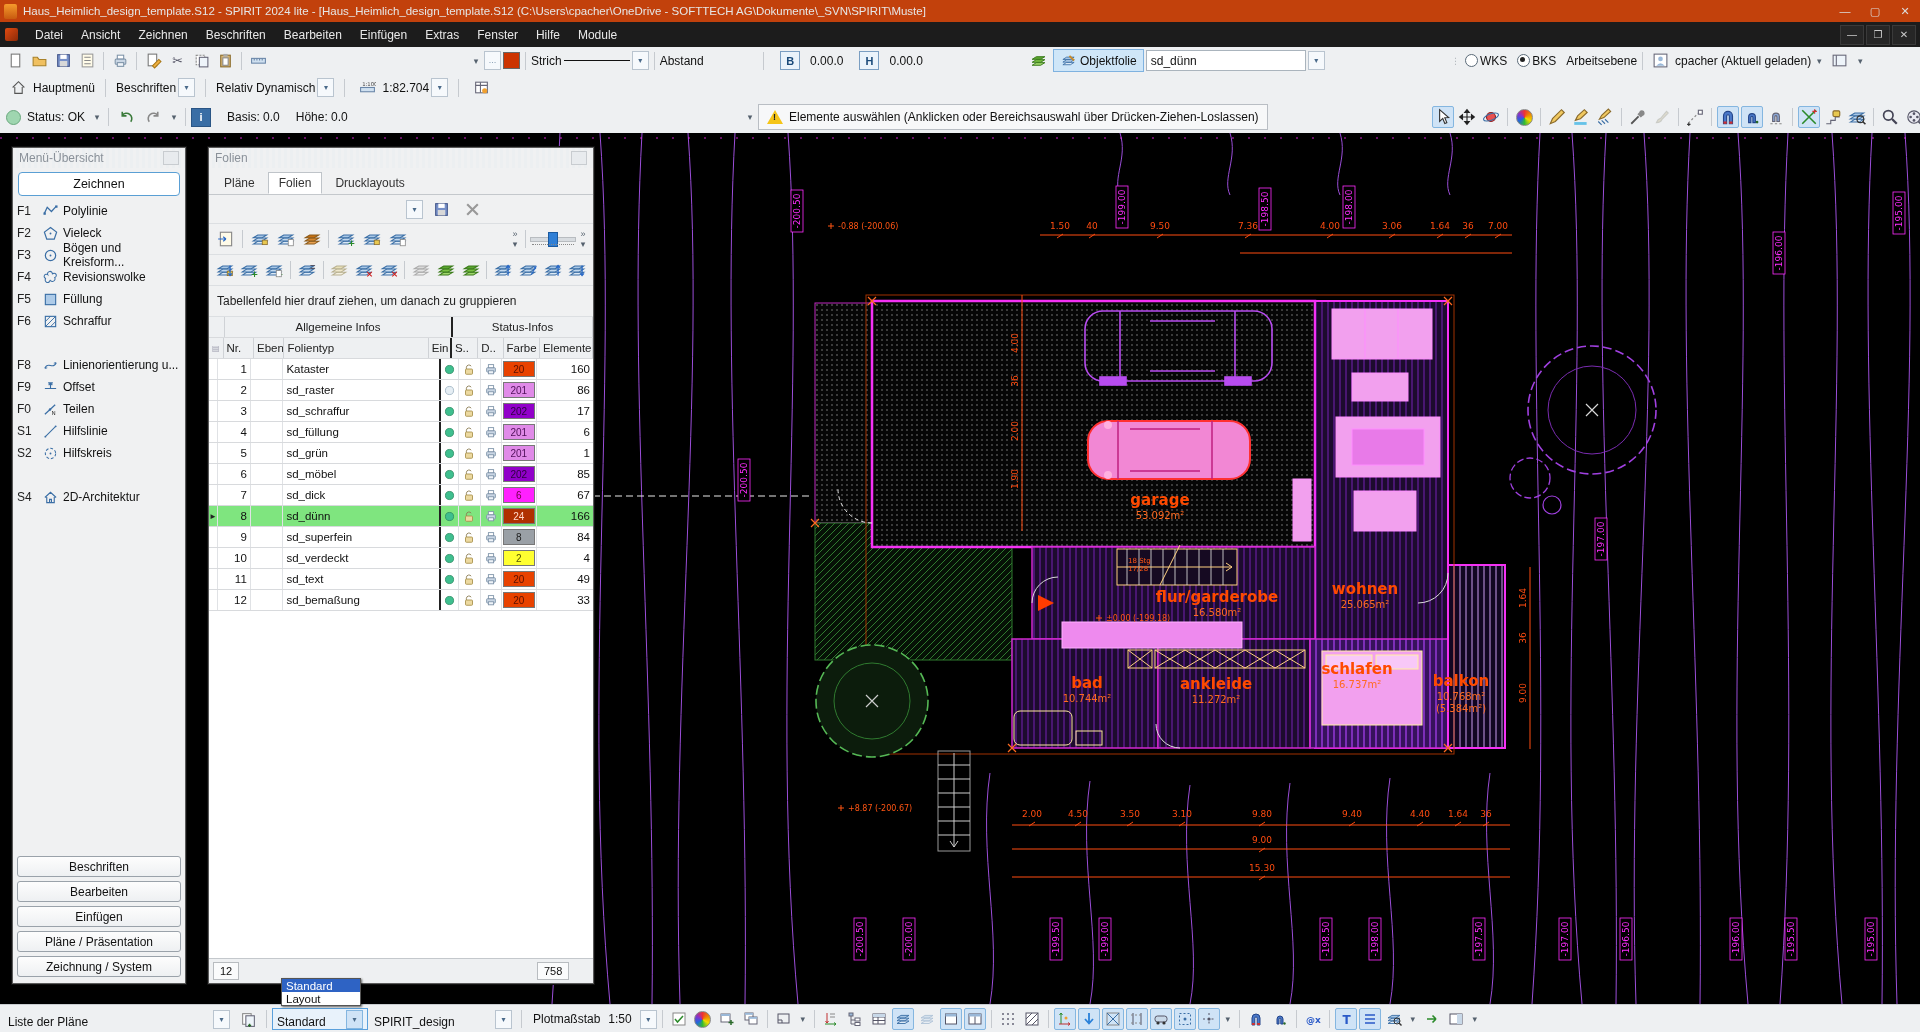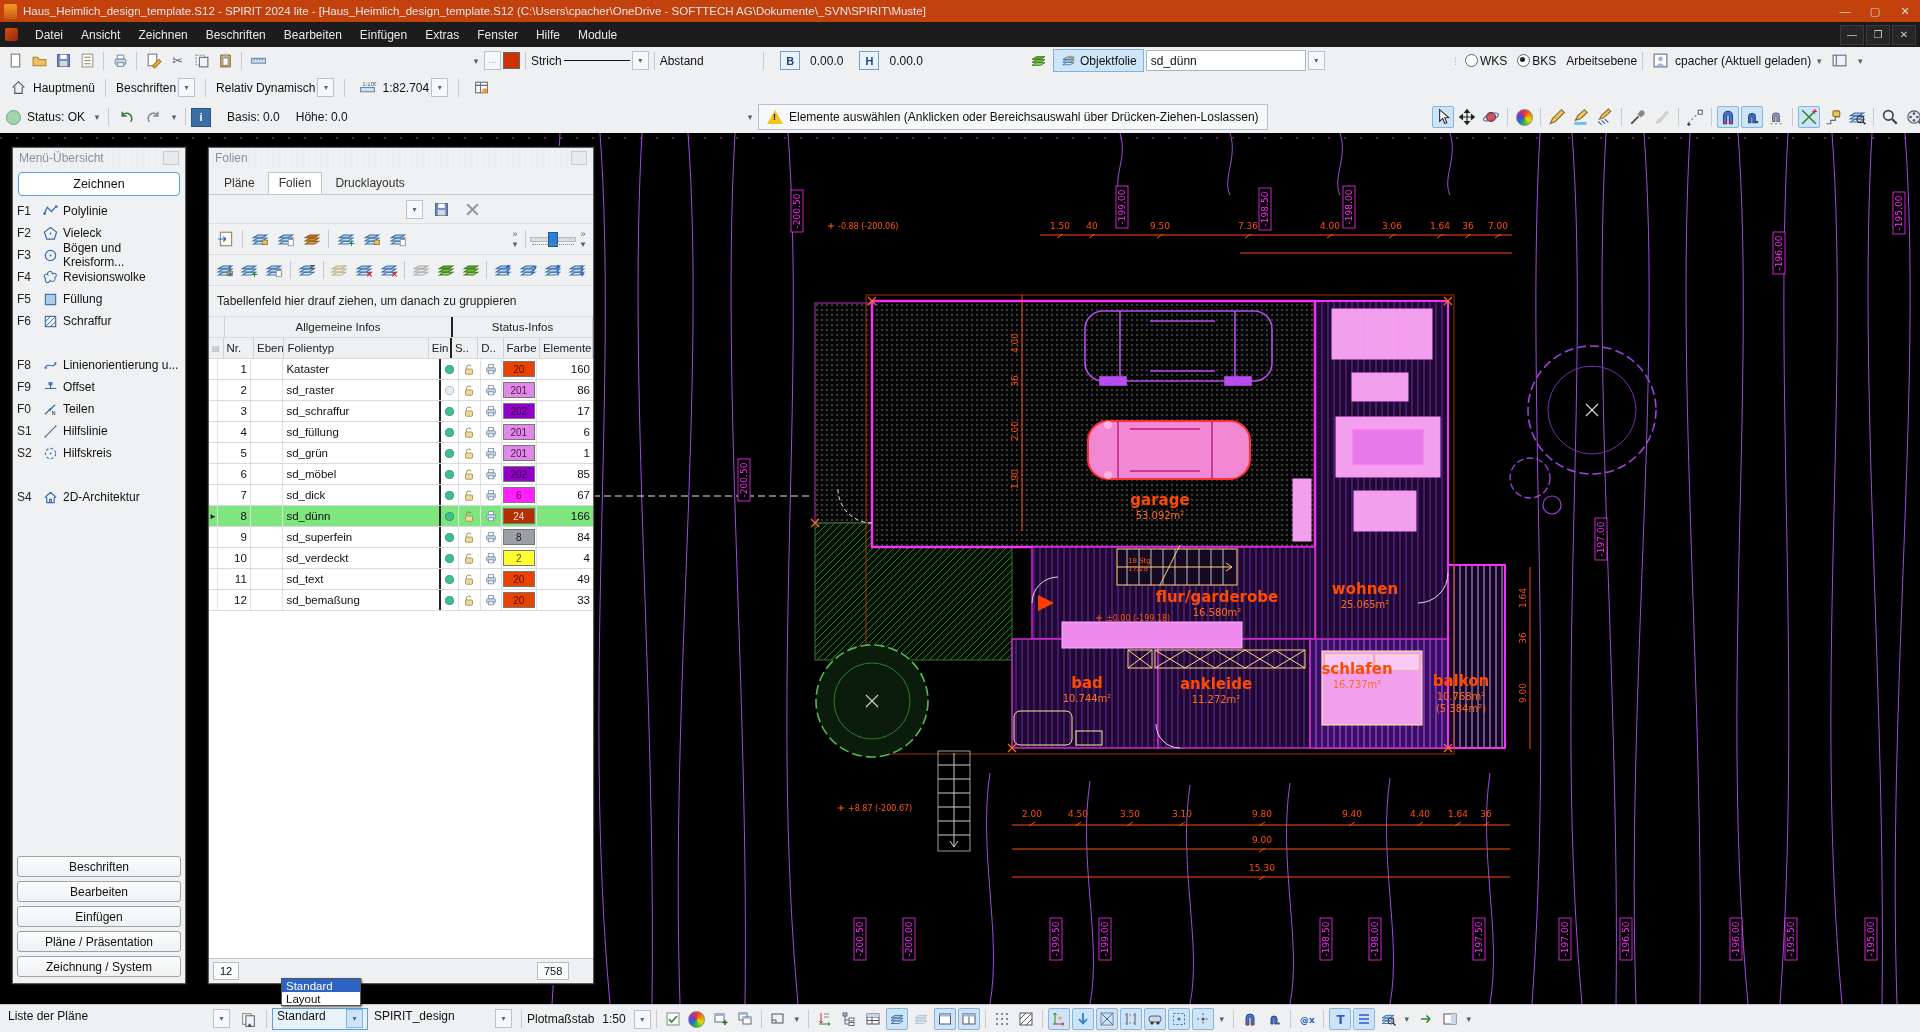--- a/index.html
+++ b/index.html
@@ -93,21 +93,21 @@
   #ffooter{height:24px;border-top:1px solid #c4c8cc;background:#eef0f2;position:relative;}
   .fbox{position:absolute;top:3px;height:16px;border:1px solid #b8bcc0;background:#fafbfc;
         display:flex;align-items:center;justify-content:center;font-size:11px;padding:0 6px;}
   
   #layer-popup{left:281px;top:978px;width:78px;background:#fff;border:1px solid #555;box-shadow:1px 1px 2px rgba(0,0,0,.6);font-size:11.5px;z-index:60;}
   #layer-popup .opt{height:13px;display:flex;align-items:center;padding:0 4px;}
   #layer-popup .opt.sel{background:#2e63c4;color:#fff;}
   
   #bottombar{left:0;top:1004px;width:1920px;height:28px;background:#eef0f2;border-top:1px solid #c8ccd0;
              display:flex;align-items:center;padding:0 4px;gap:2px;}
-  .bcombo{height:20px;display:flex;align-items:flex-start;gap:4px;padding:0 4px;}
+  .bcombo{height:20px;display:flex;align-items:flex-end;gap:4px;padding:0 4px;}
   .bcombo.hl{border:1px solid #5aa0dc;background:#e8f2fb;}
   .colorwheel{width:15px;height:15px;border-radius:50%;
       background:conic-gradient(#e33,#ee8800,#eedd00,#33bb33,#2266dd,#8833cc,#e33);border:1px solid #888;}
 </style>
 </head>
 <body>
 
 <div id="app">
 
   <div id="titlebar" class="abs">
@@ -1570,21 +1570,21 @@
     <span class="sep"></span>
     <div class="bcombo hl" style="width:86px;">
       <span>Standard</span>
       <span class="caretbox" style="margin-left:auto;background:#cfe3f6;border-color:#84b6e0;">▾</span>
     </div>
     <div class="bcombo" style="width:138px;">
       <span>SPIRIT_design</span>
       <span class="caretbox" style="margin-left:auto;">▾</span>
     </div>
     <span class="sep"></span>
-    <span style="text-align:right;">Plotmaßstab</span>
+    <span style="margin-left:6px;text-align:right;">Plotmaßstab</span>
     <span style="margin:0 6px;">1:50</span>
     <span class="caretbox">▾</span>
     <span class="sep"></span>
     <div id="bb-tools" style="display:flex;align-items:center;gap:2px;">
         <span class="icon">
           <svg width="16" height="16" viewBox="0 0 16 16">
             <rect x="2" y="2" width="12" height="12" fill="#fff" stroke="#888"></rect>
             <path d="M4 8 l2.5 3 L12 5" fill="none" stroke="#2a8a2a" stroke-width="1.5"></path>
           </svg>
         </span>

